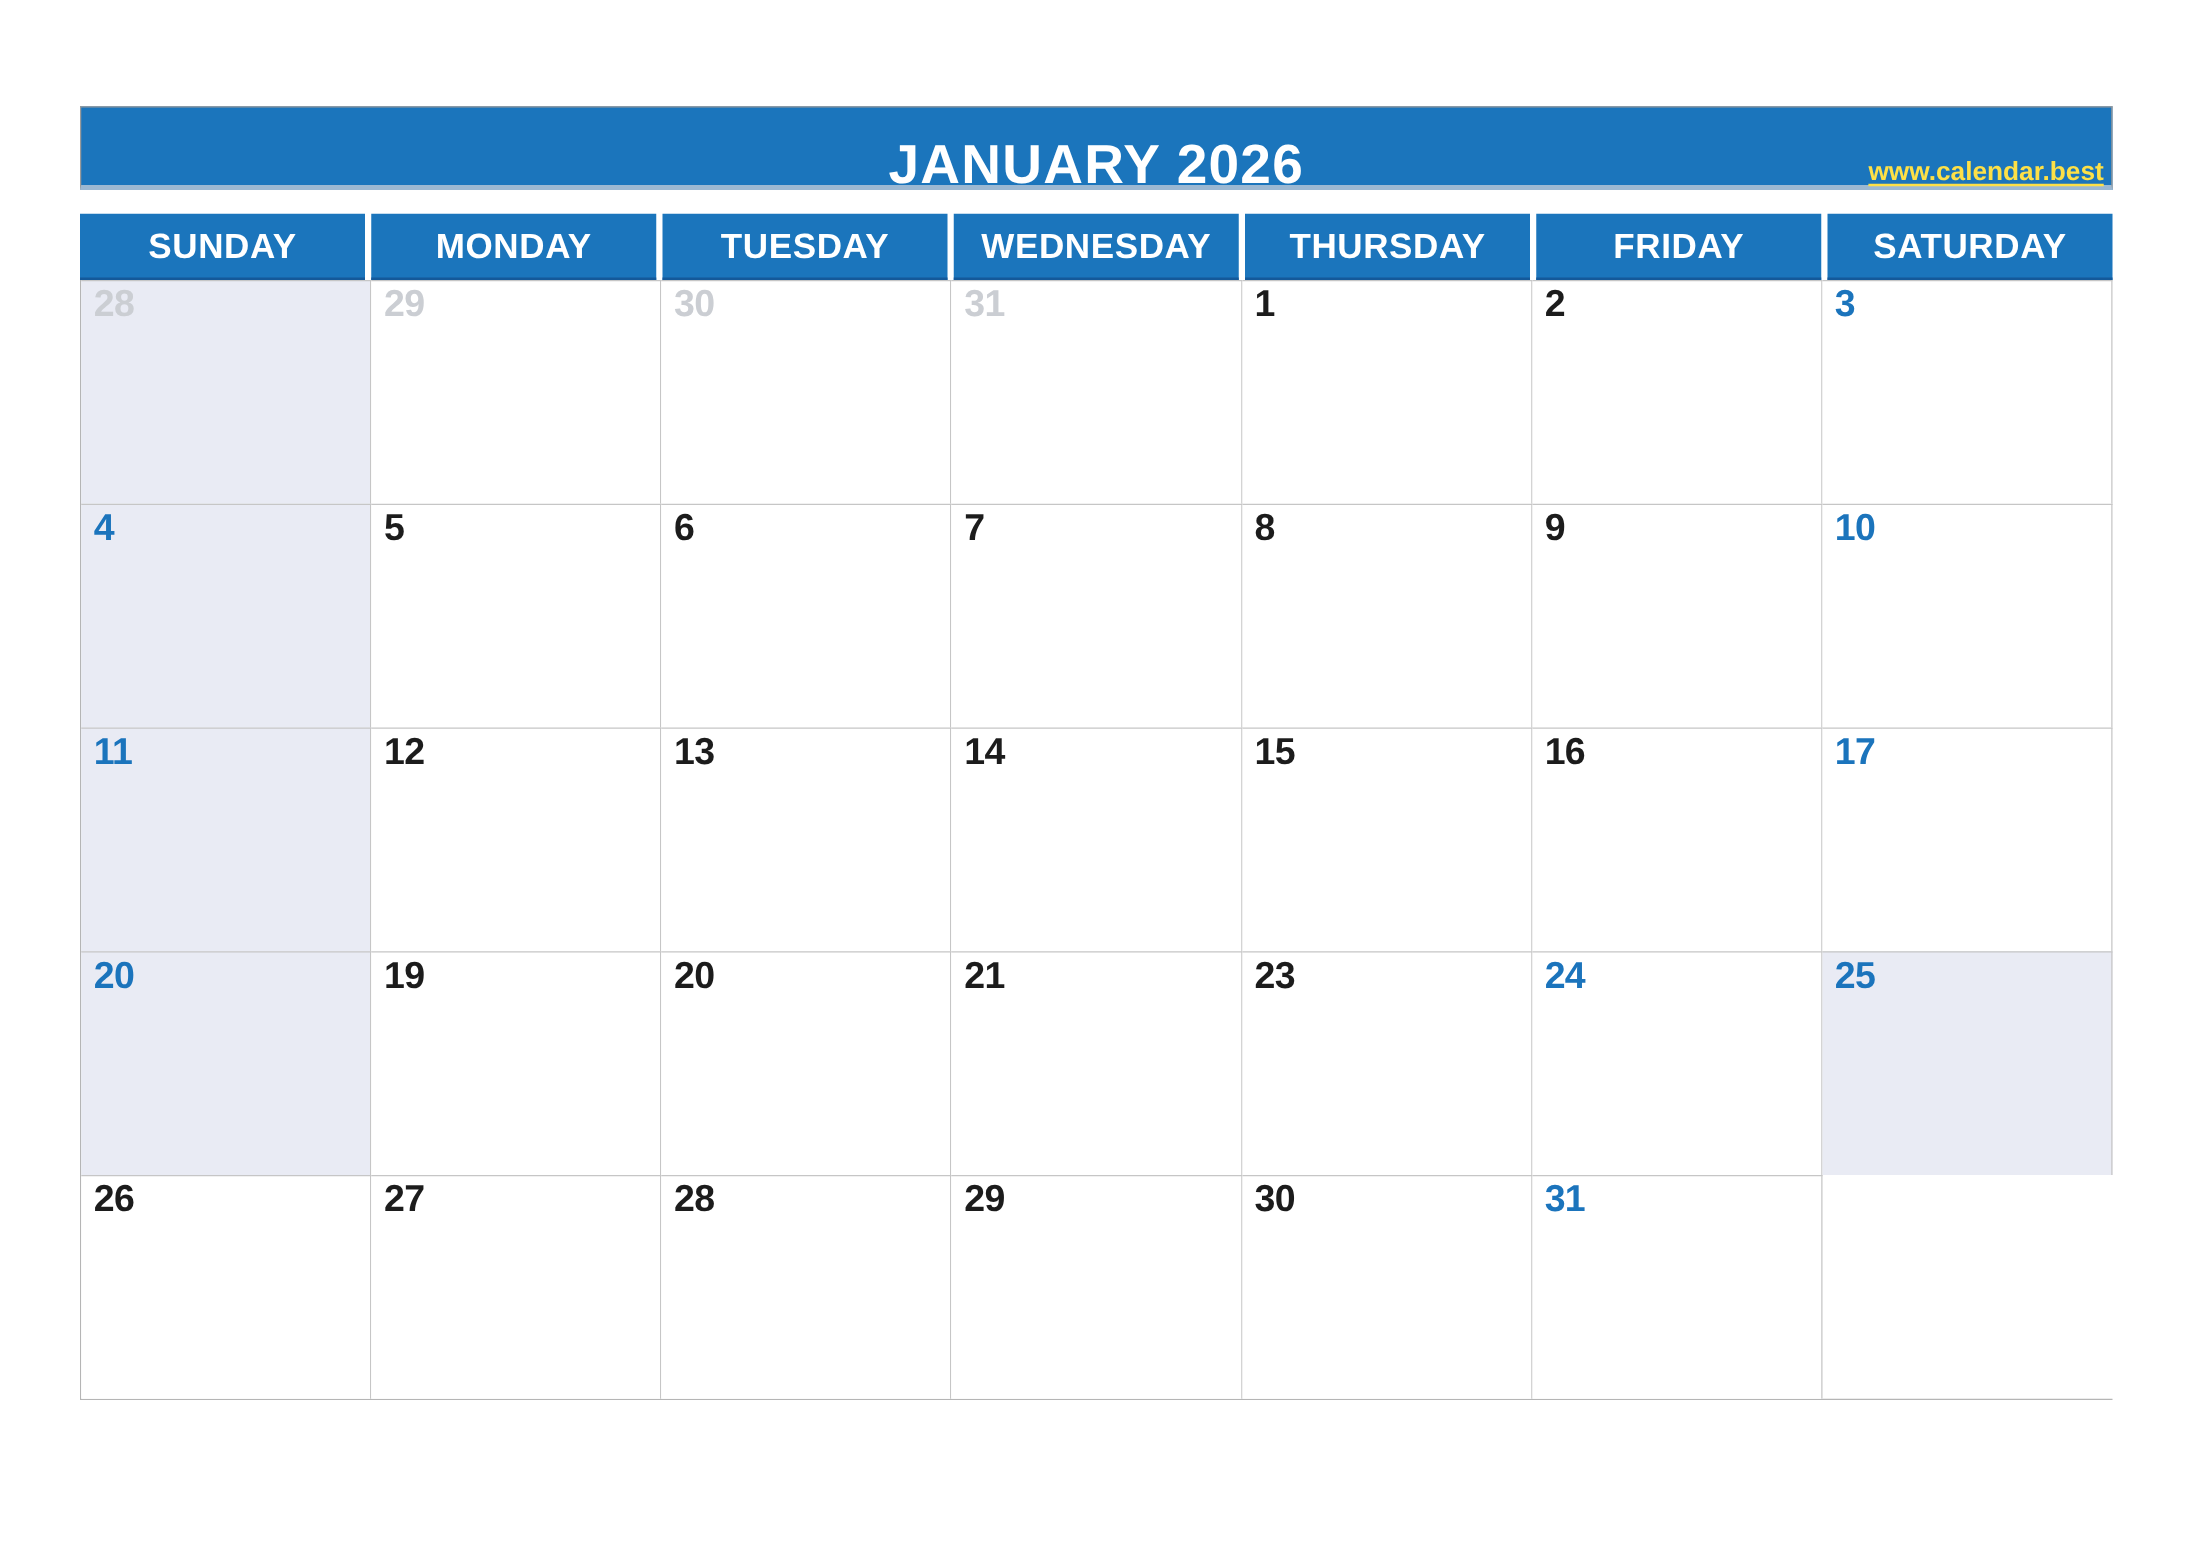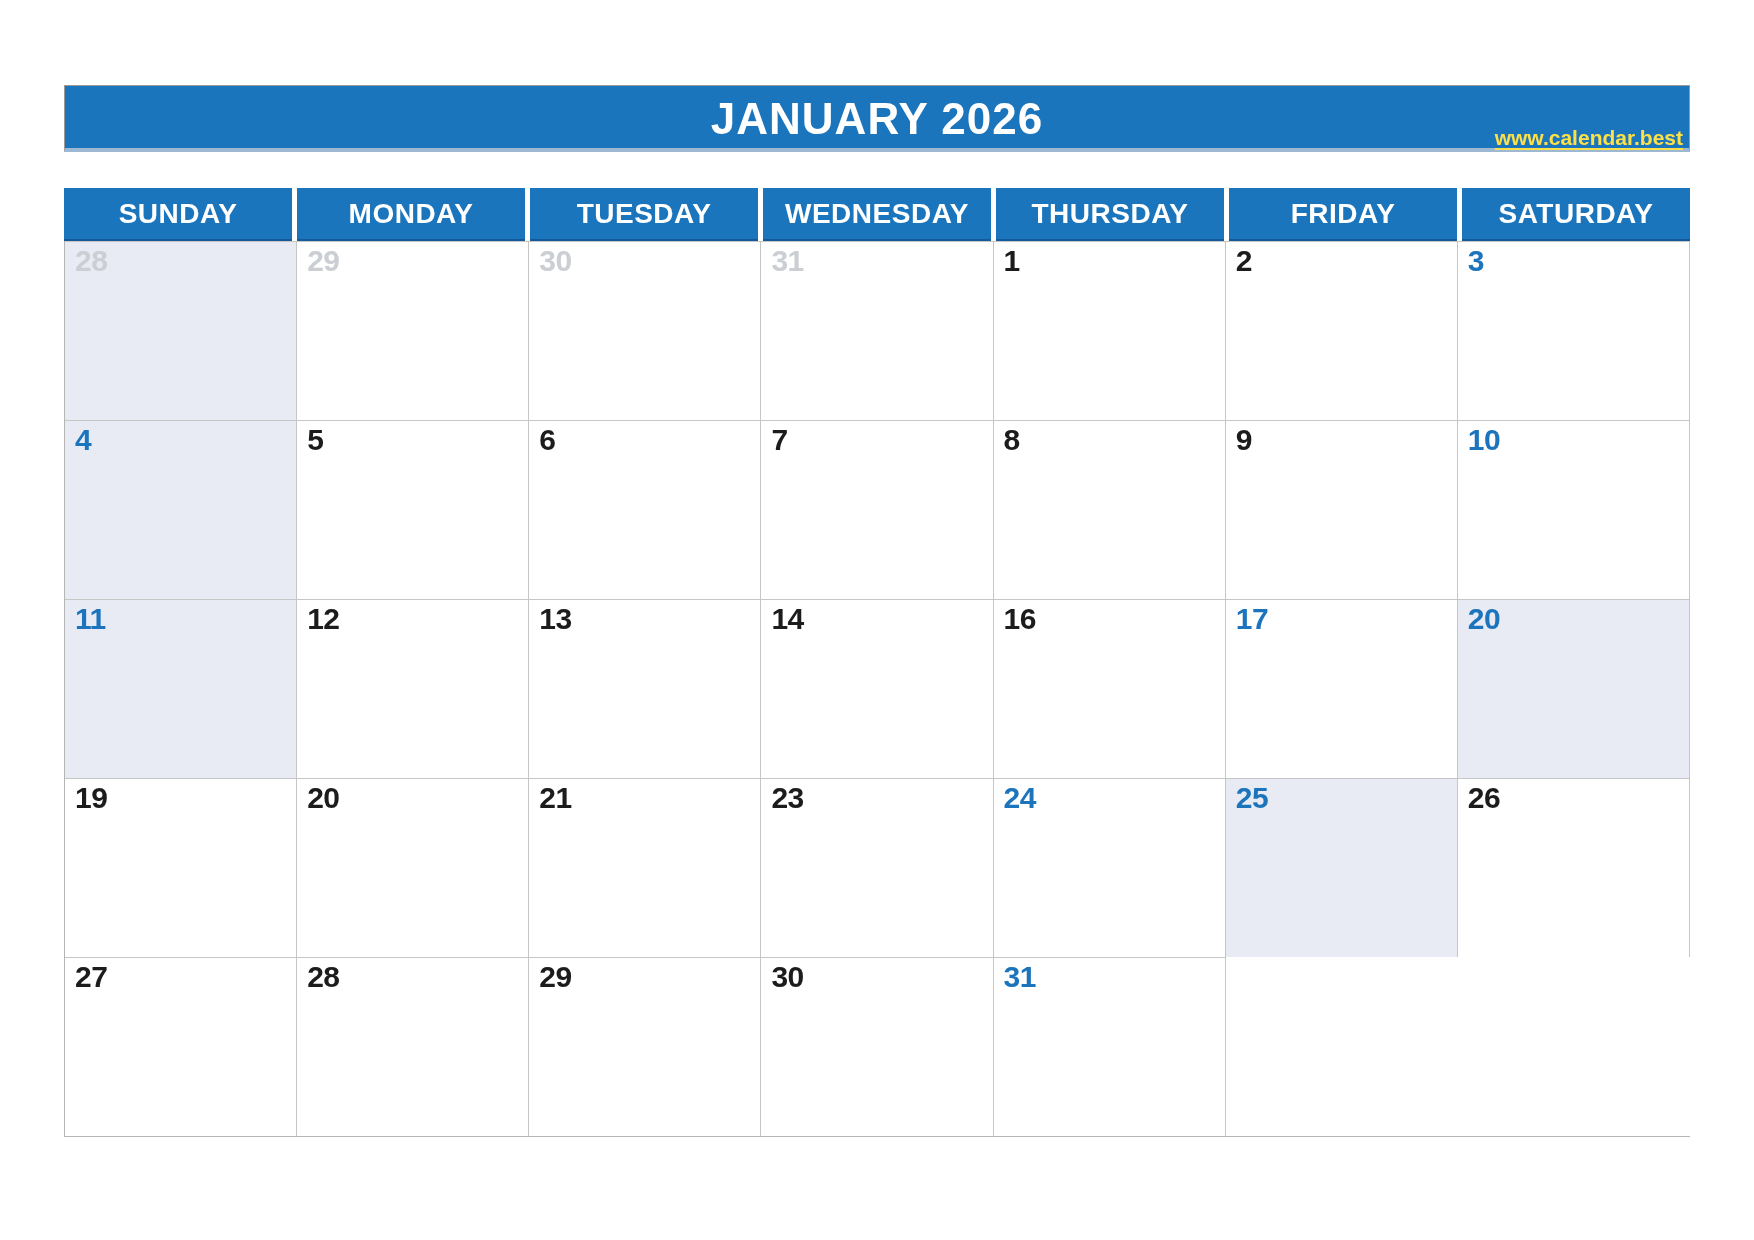--- a/index.html
+++ b/index.html
@@ -23,21 +23,21 @@
 
   
   .title-bar {
     position: relative;
     height: 62px;
     background: var(--blue, #1b75bc);
     border: 1px solid #9a9a9a;
     border-bottom: 4px solid #9cb8d2;
   }
   .title-bar .month-title {
-    margin: 3px;
+    margin: 16px;
     text-align: center;
     line-height: 60px;
     font-size: 44px;
     font-weight: 700;
     letter-spacing: 1px;
     color: #ffffff;
   }
   .title-bar .site-link {
     position: absolute;
     right: 6px;
@@ -46,21 +46,21 @@
     font-weight: 700;
     color: #fde047;
     text-decoration: underline;
     text-decoration-thickness: 2px;
     text-underline-offset: 3px;
     cursor: pointer;
   }
 
   
   .dow-row {
-    margin-top: 36px;
+    margin-top: 19px;
     display: grid;
     grid-template-columns: repeat(7, 1fr);
     gap: 5px;
     height: 53px;
   }
   .dow-cell {
     background: var(--blue, #1b75bc);
     border-bottom: 2px solid #14599a;
     color: #ffffff;
     display: flex;
@@ -167,20 +167,23 @@
       <div class="cell work">
     <span class="num">12</span>
   </div>
       <div class="cell work">
     <span class="num">13</span>
   </div>
       <div class="cell work">
     <span class="num">14</span>
   </div>
       <div class="cell work">
+    <span class="num">15</span>
+  </div>
+      <div class="cell work">
     <span class="num">16</span>
   </div>
       <div class="cell wknd">
     <span class="num">17</span>
   </div>
       <div class="cell wknd sun-col">
     <span class="num">20</span>
   </div>
       <div class="cell work">
     <span class="num">19</span>

